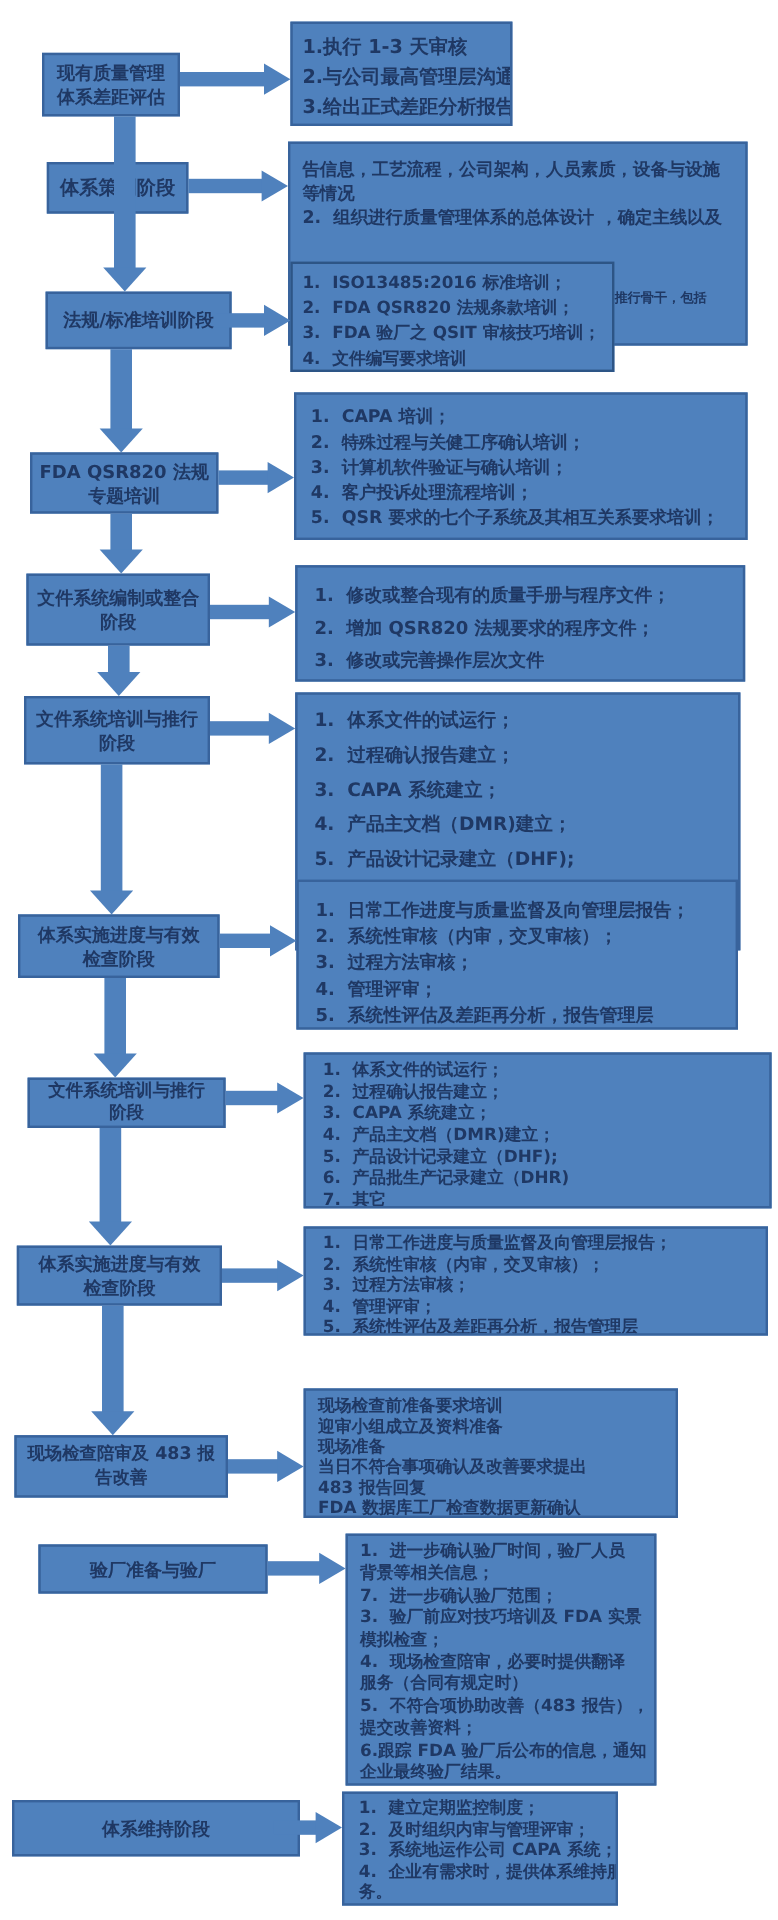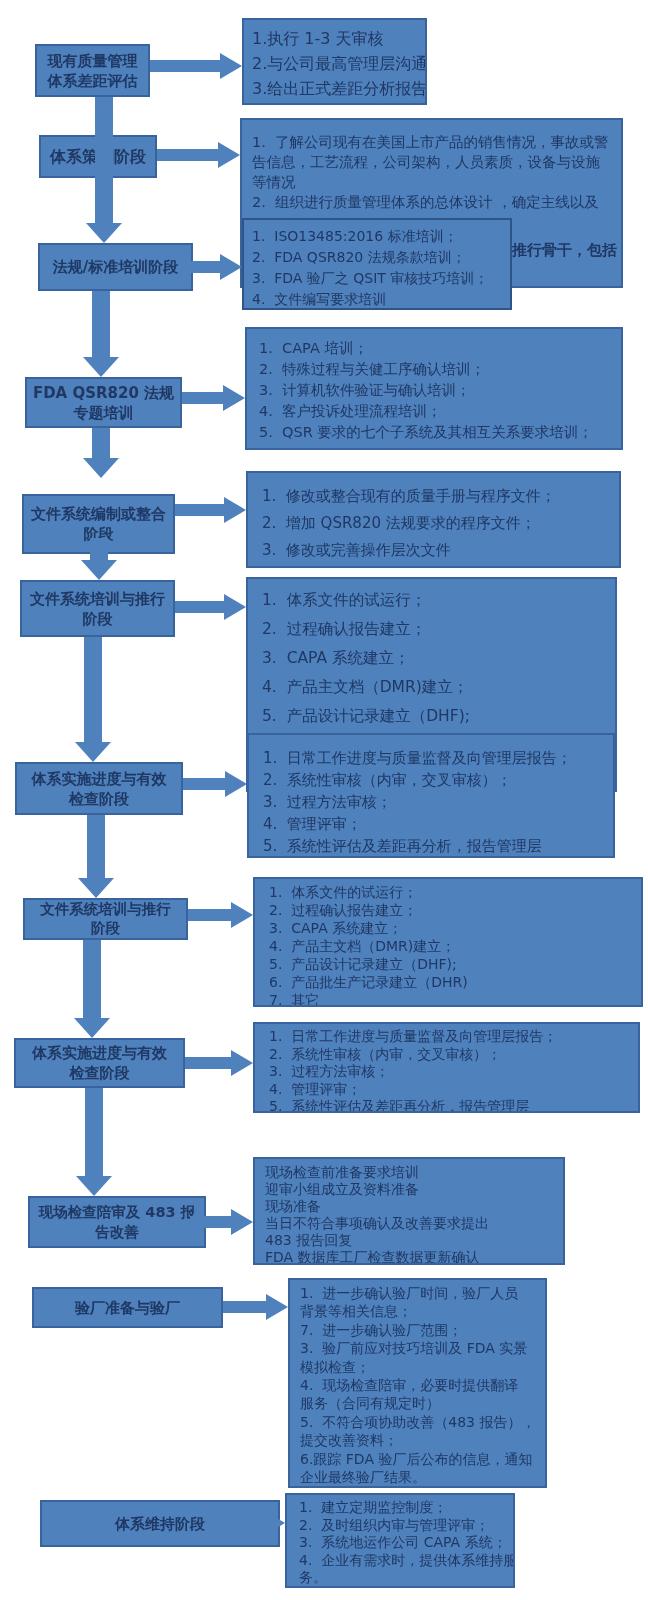--- a/index.html
+++ b/index.html
@@ -10,38 +10,38 @@
   }
   .box{
     position:absolute;box-sizing:border-box;
     background:var(--fill);border:2px solid var(--edge);
     color:var(--ink);overflow:hidden;
   }
   .stage{
     display:flex;flex-direction:column;align-items:center;justify-content:center;
     text-align:center;font-weight:600;font-size:15px;line-height:20px;
   }
-  .detail{font-weight:400;}
+  .detail{font-weight:700;}
   .detail .tl{white-space:pre;}
   .overlay{border-color:var(--edge2);}
   .harrow{position:absolute;}
   .harrow .bar{position:absolute;left:0;top:7px;height:12px;background:var(--fill);}
   .harrow .head{
     position:absolute;right:0;top:0;width:0;height:0;
     border-top:13px solid transparent;border-bottom:13px solid transparent;
     border-left:22px solid var(--fill);
   }
   .varrow{position:absolute;width:36px;}
   .varrow .bar{position:absolute;top:0;left:9px;width:18px;bottom:19px;background:var(--fill);}
   .varrow .head{
     position:absolute;bottom:0;left:0;width:0;height:0;
     border-left:18px solid transparent;border-right:18px solid transparent;
     border-top:20px solid var(--fill);
   }
-  .fragment{position:absolute;color:var(--ink);font-weight:600;font-size:15px;white-space:pre;}
+  .fragment{position:absolute;color:var(--ink);font-weight:600;font-size:11px;white-space:pre;}
 </style>
 </head>
 <body>
 
 <div id="canvas" style="--fill: #4f81bd; --edge: #38639c; --edge2: #2d5586; --ink: #1f3864; background: rgb(255, 255, 255);">
 
   <div class="box stage" style="left:35px;top:44px;width:115px;height:53px;font-size:15px;">
       <div class="tl">现有质量管理</div>
       <div class="tl">体系差距评估</div>
     </div>
@@ -49,21 +49,20 @@
     <div class="bar" style="right:20px;"></div>
     <div class="head"></div>
   </div>
   <div class="box detail" style="left:242px;top:18px;width:185px;height:87px;padding:6px 8px;font-size:16px;line-height:25px;">
       <div class="tl">1.执行 1-3 天审核</div>
       <div class="tl">2.与公司最高管理层沟通</div>
       <div class="tl">3.给出正式差距分析报告</div>
     </div>
 
   <div class="box detail" style="left:240px;top:118px;width:383px;height:170px;padding:12px 10px;font-size:14.5px;line-height:20px;">
-      <div class="tl">1.  了解公司现有在美国上市产品的销售情况，事故或警</div>
       <div class="tl">告信息，工艺流程，公司架构，人员素质，设备与设施</div>
       <div class="tl">等情况</div>
       <div class="tl">2.  组织进行质量管理体系的总体设计 ，确定主线以及</div>
     </div>
   <div class="fragment" style="left:512px;top:241px;">推行骨干，包括</div>
   <div class="box stage" style="left:39px;top:135px;width:118px;height:43px;font-size:16px;">
       <div class="tl">体系策划阶段</div>
     </div>
   <div class="harrow" style="left:157px;top:142px;width:83px;height:26px;">
     <div class="bar" style="right:20px;"></div>
@@ -105,21 +104,21 @@
       <div class="tl">2.  特殊过程与关健工序确认培训；</div>
       <div class="tl">3.  计算机软件验证与确认培训；</div>
       <div class="tl">4.  客户投诉处理流程培训；</div>
       <div class="tl">5.  QSR 要求的七个子系统及其相互关系要求培训；</div>
     </div>
   <div class="varrow" style="left:83px;top:428px;height:50px;">
     <div class="bar"></div>
     <div class="head"></div>
   </div>
 
-  <div class="box stage" style="left:22px;top:494px;width:153px;height:60px;">
+  <div class="box stage" style="left:22px;top:478px;width:153px;height:60px;">
       <div class="tl">文件系统编制或整合</div>
       <div class="tl">阶段</div>
     </div>
   <div class="harrow" style="left:175px;top:497px;width:71px;height:26px;">
     <div class="bar" style="right:20px;"></div>
     <div class="head"></div>
   </div>
   <div class="box detail" style="left:246px;top:471px;width:375px;height:97px;padding:10px 14px;font-size:15px;line-height:27px;">
       <div class="tl">1.  修改或整合现有的质量手册与程序文件；</div>
       <div class="tl">2.  增加 QSR820 法规要求的程序文件；</div>
@@ -207,21 +206,21 @@
       <div class="tl">2.  系统性审核（内审，交叉审核）；</div>
       <div class="tl">3.  过程方法审核；</div>
       <div class="tl">4.  管理评审；</div>
       <div class="tl">5.  系统性评估及差距再分析，报告管理层</div>
     </div>
   <div class="varrow" style="left:76px;top:1088px;height:108px;">
     <div class="bar"></div>
     <div class="head"></div>
   </div>
 
-  <div class="box stage" style="left:28px;top:1196px;width:178px;height:52px;font-size:14.5px;line-height:20px;">
+  <div class="box stage" style="left:12px;top:1196px;width:178px;height:52px;font-size:14.5px;line-height:20px;">
       <div class="tl">现场检查陪审及 483 报</div>
       <div class="tl">告改善</div>
     </div>
   <div class="harrow" style="left:190px;top:1209px;width:63px;height:26px;">
     <div class="bar" style="right:20px;"></div>
     <div class="head"></div>
   </div>
   <div class="box detail" style="left:253px;top:1157px;width:312px;height:108px;padding:5px 10px;font-size:14px;line-height:17px;">
       <div class="tl">现场检查前准备要求培训</div>
       <div class="tl">迎审小组成立及资料准备</div>
@@ -245,21 +244,21 @@
       <div class="tl">3.  验厂前应对技巧培训及 FDA 实景</div>
       <div class="tl">模拟检查；</div>
       <div class="tl">4.  现场检查陪审，必要时提供翻译</div>
       <div class="tl">服务（合同有规定时）</div>
       <div class="tl">5.  不符合项协助改善（483 报告），</div>
       <div class="tl">提交改善资料；</div>
       <div class="tl">6.跟踪 FDA 验厂后公布的信息，通知</div>
       <div class="tl">企业最终验厂结果。</div>
     </div>
 
-  <div class="box stage" style="left:40px;top:1500px;width:240px;height:47px;text-align:right;">
+  <div class="box stage" style="left:10px;top:1500px;width:240px;height:47px;text-align:right;">
       <div class="tl">体系维持阶段</div>
     </div>
   <div class="harrow" style="left:228px;top:1510px;width:57px;height:26px;">
     <div class="bar" style="right:20px;"></div>
     <div class="head"></div>
   </div>
   <div class="box detail" style="left:285px;top:1493px;width:230px;height:95px;padding:4px 12px;font-size:14px;line-height:17.6px;">
       <div class="tl">1.  建立定期监控制度；</div>
       <div class="tl">2.  及时组织内审与管理评审；</div>
       <div class="tl">3.  系统地运作公司 CAPA 系统；</div>

